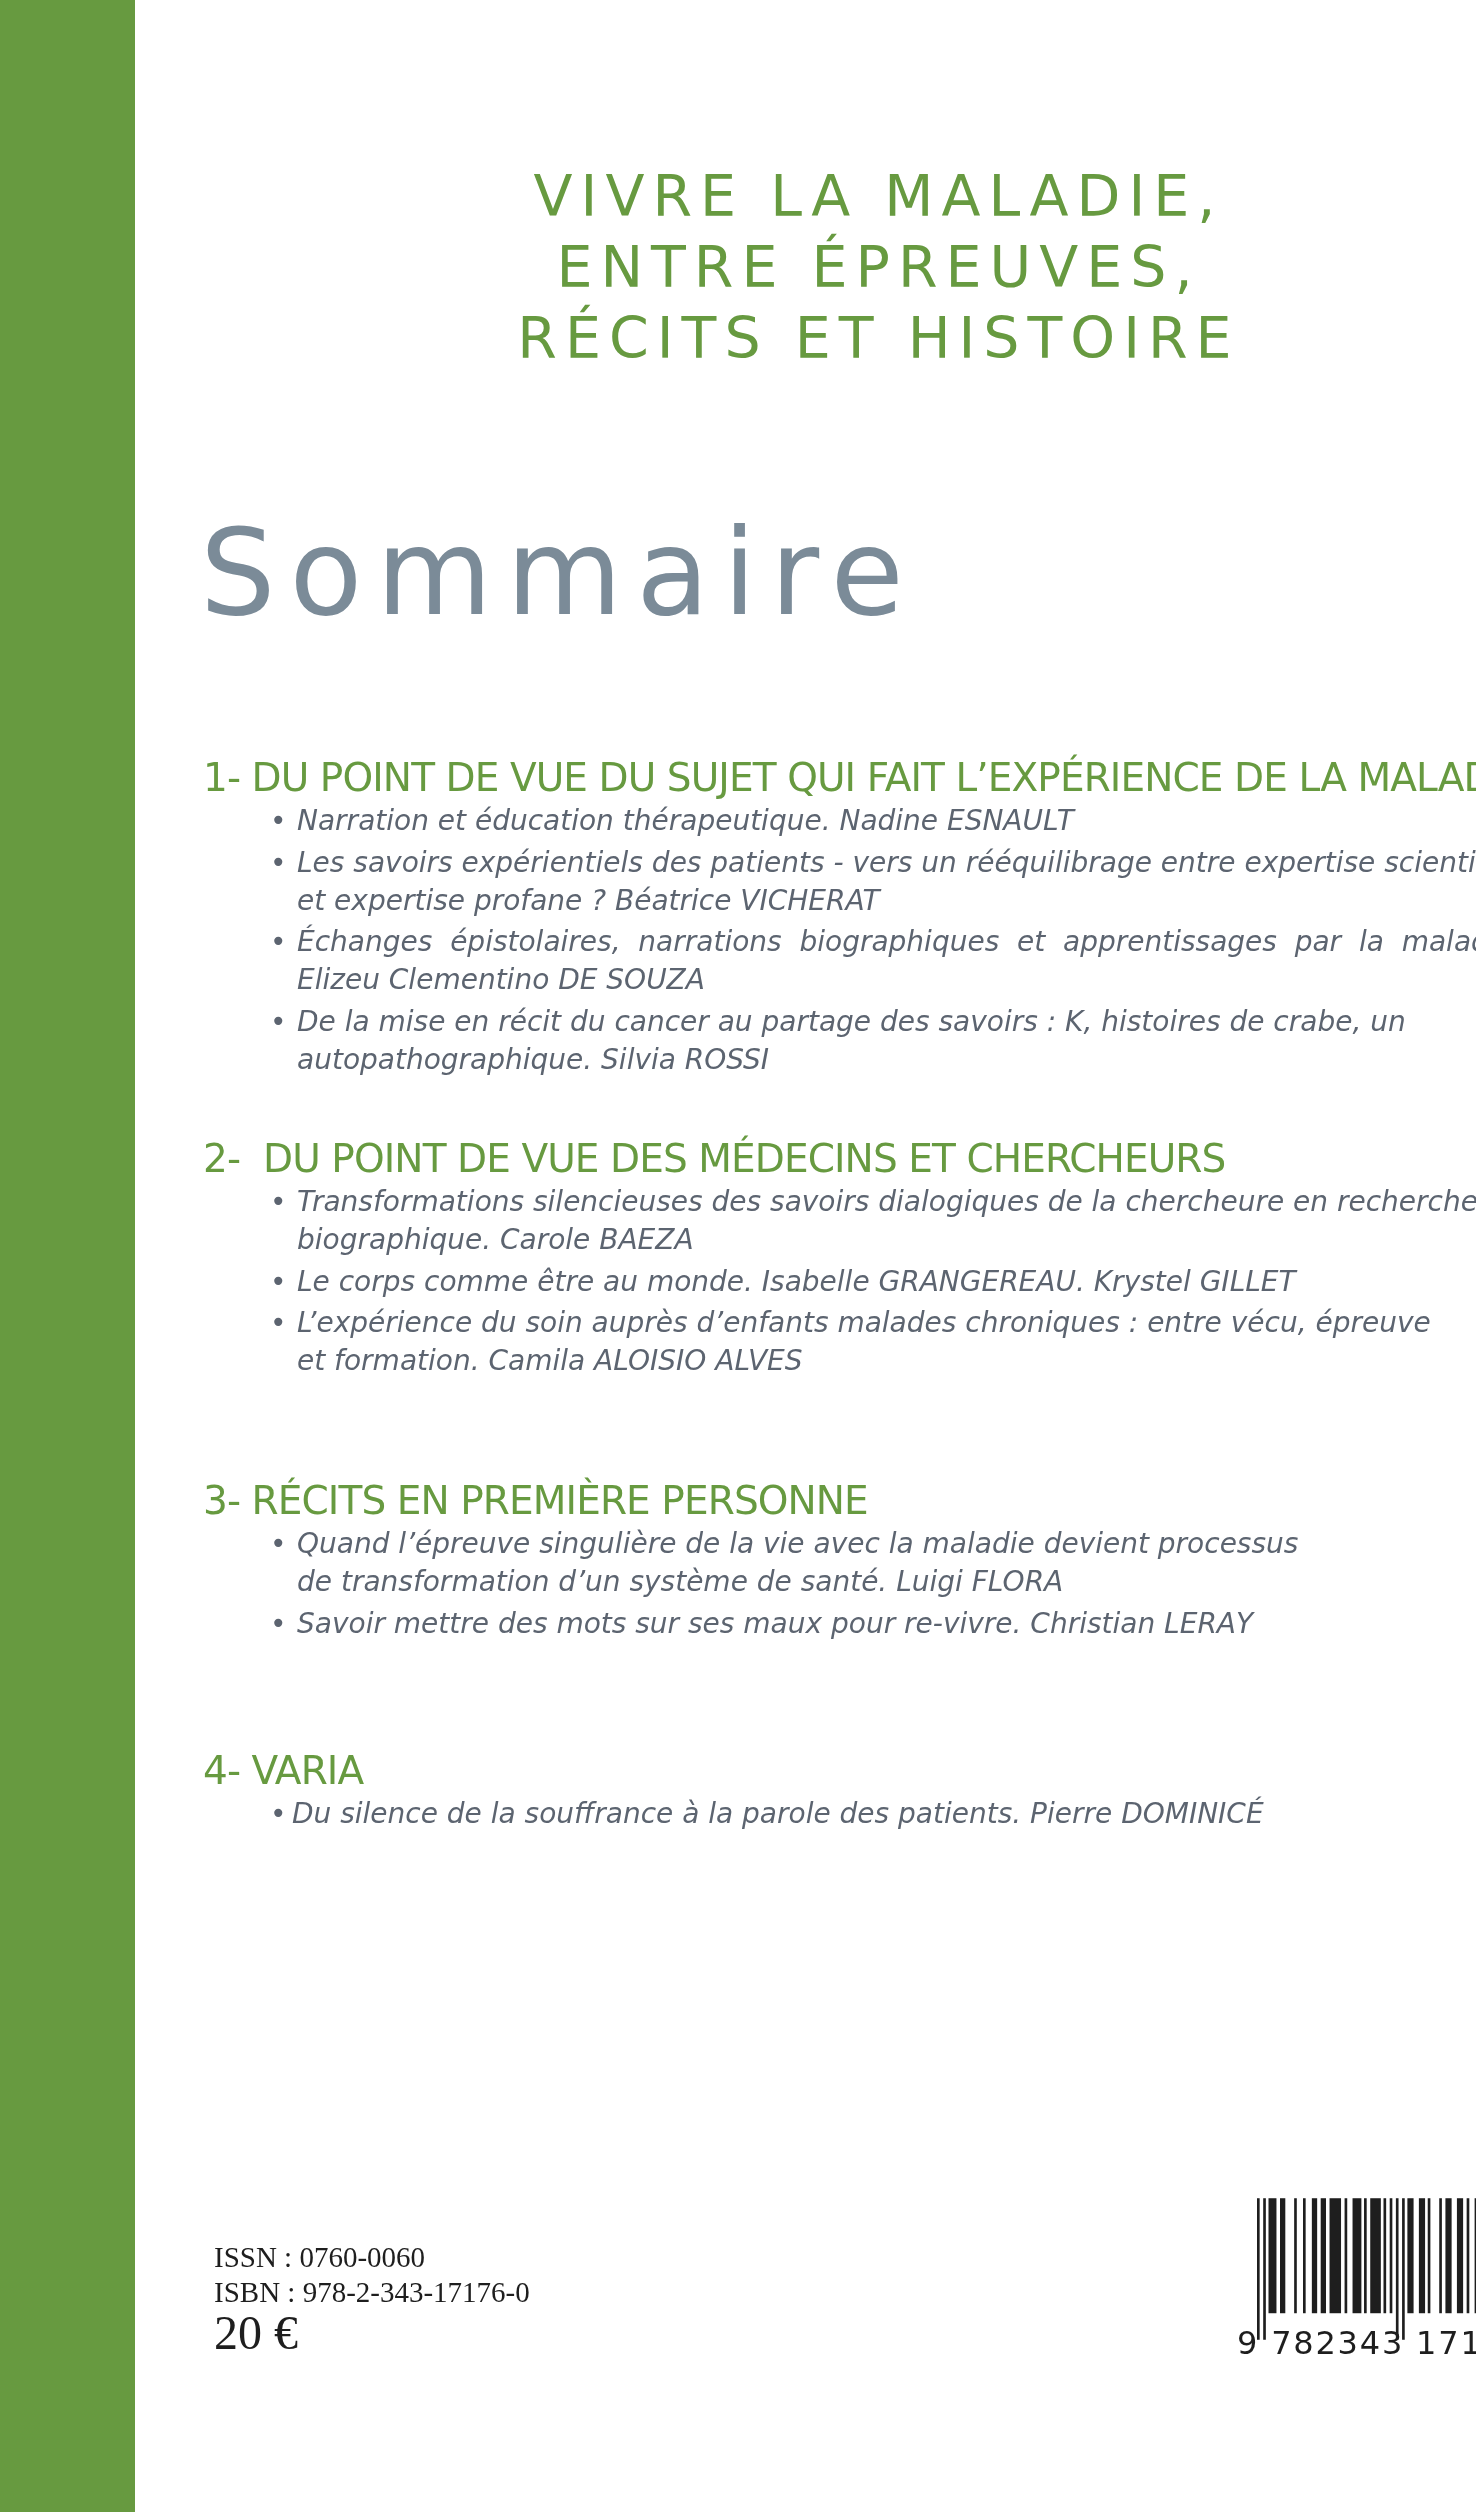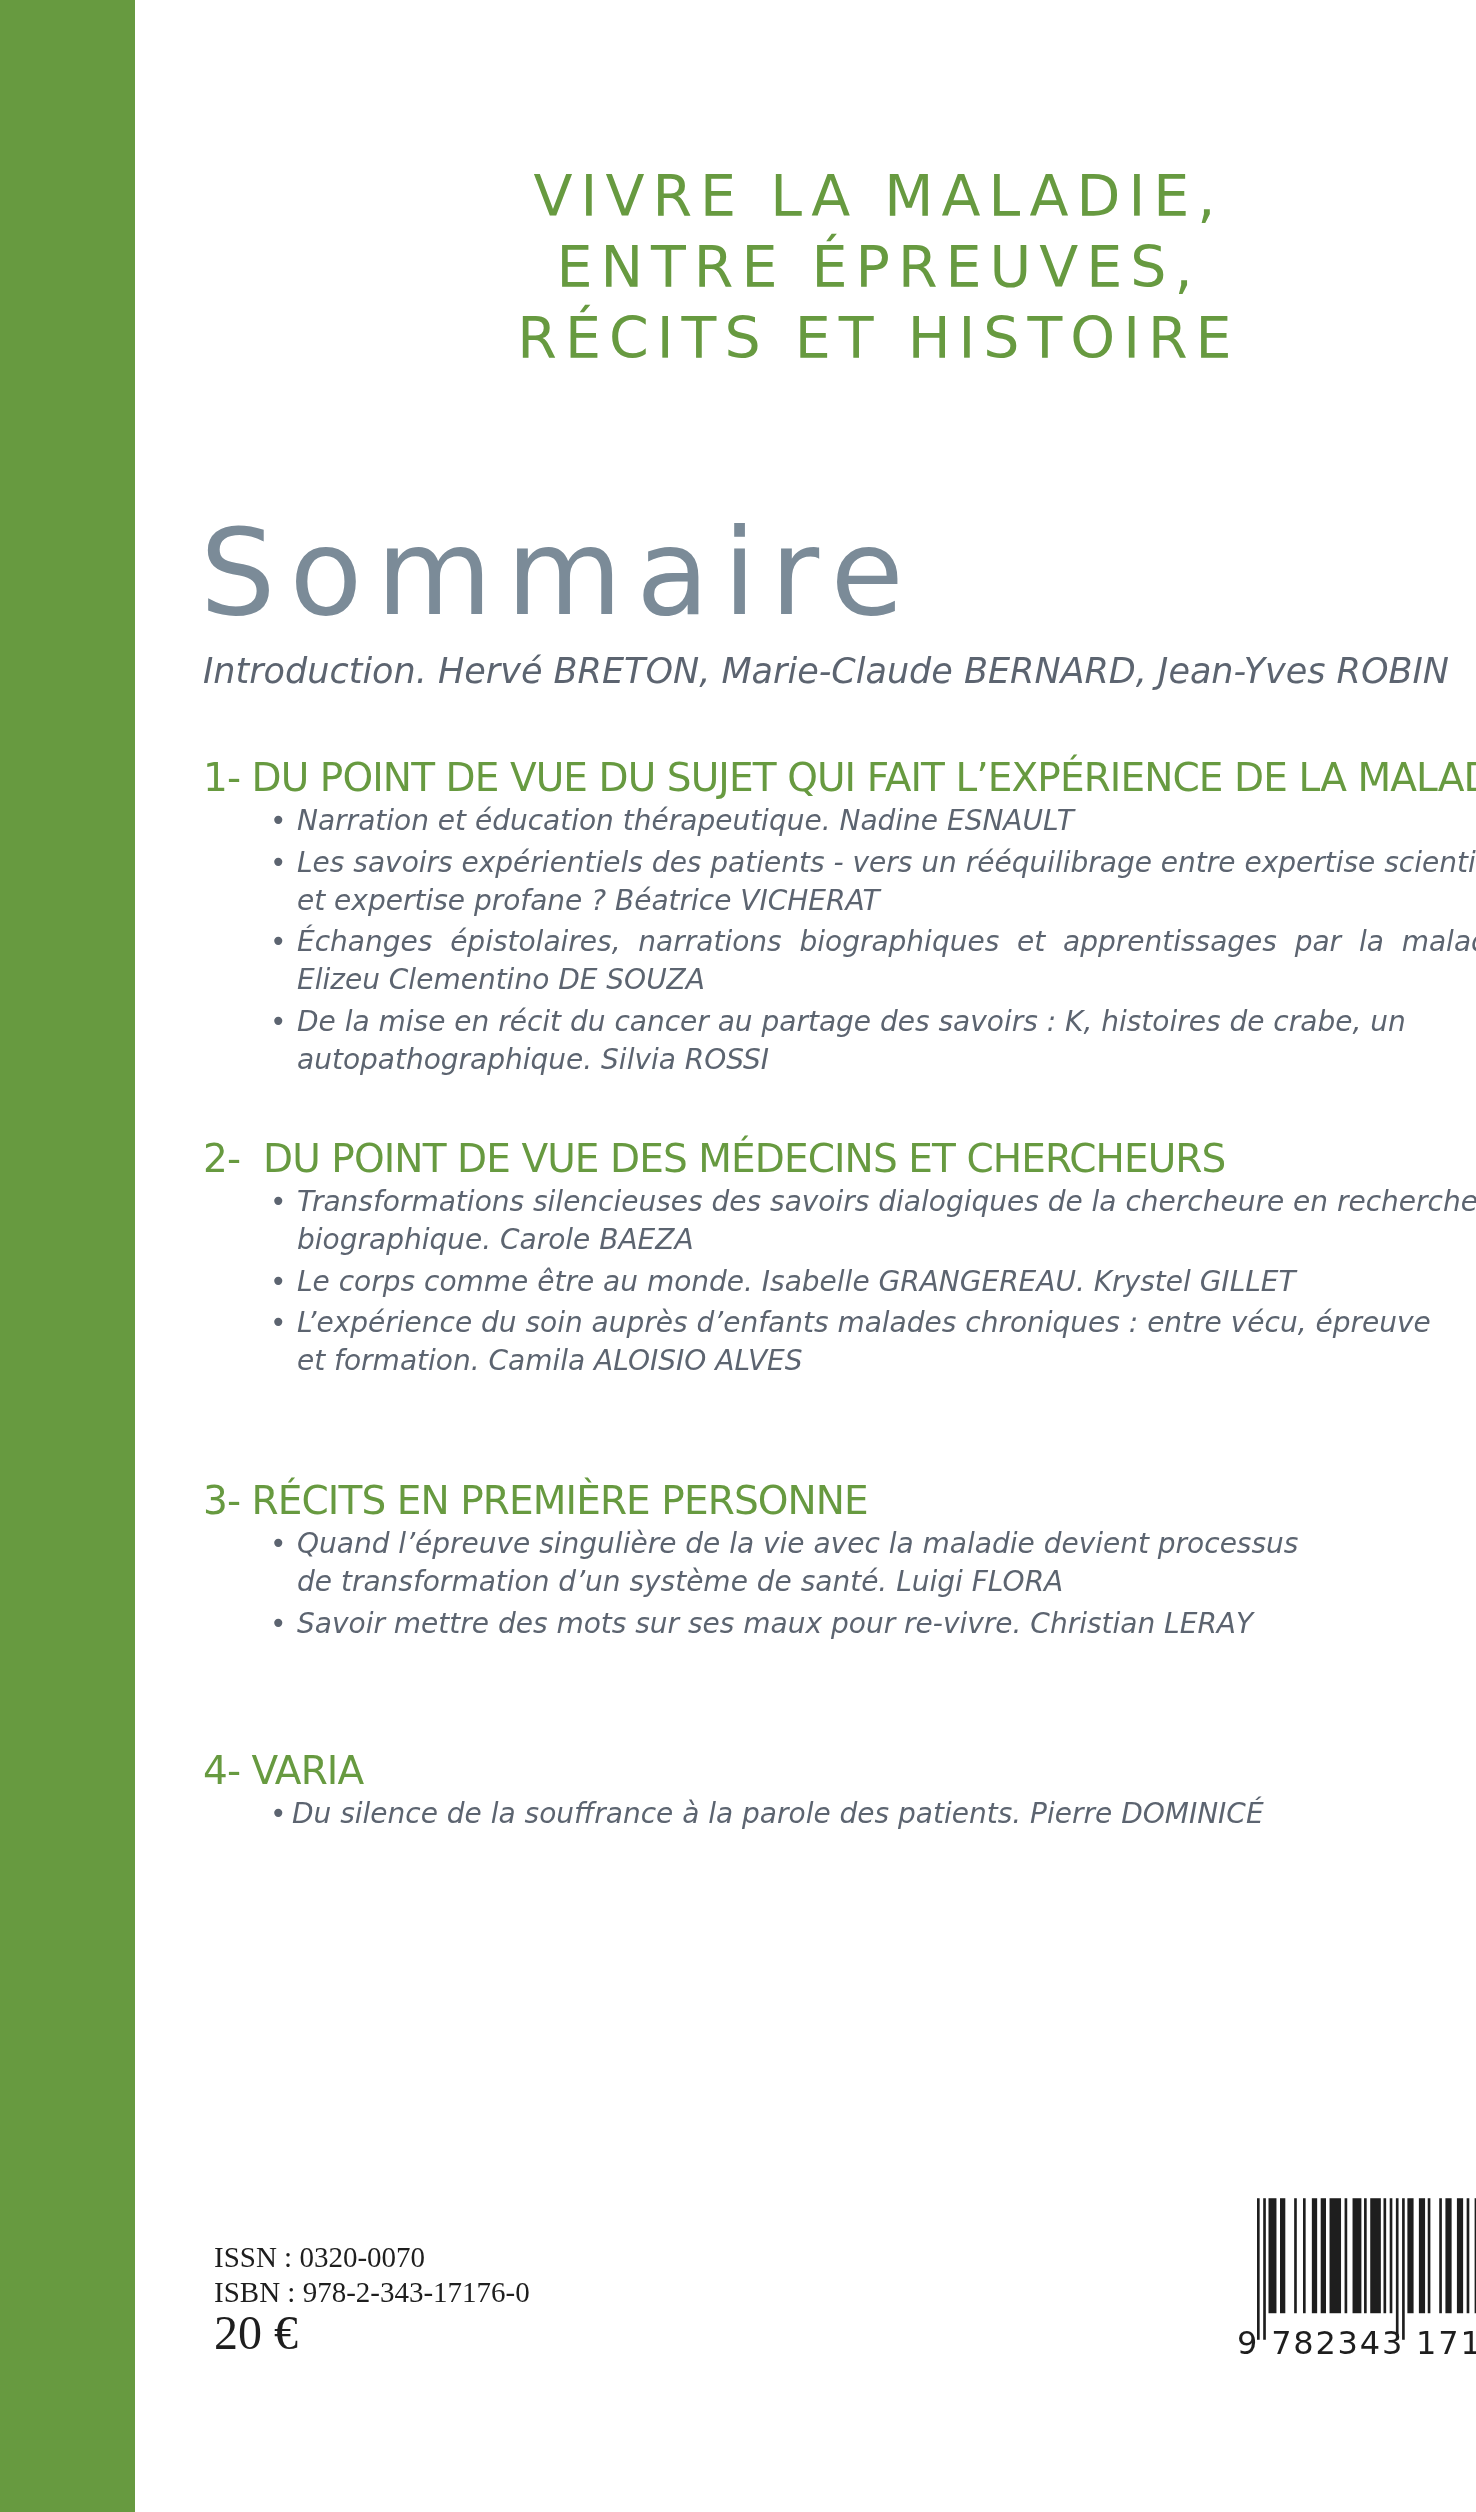--- a/index.html
+++ b/index.html
@@ -64,21 +64,20 @@
 
 <div class="page">
 
   <div class="title">
     <div>VIVRE LA MALADIE,</div>
     <div>ENTRE ÉPREUVES,</div>
     <div>RÉCITS ET HISTOIRE</div>
   </div>
 
   <div class="sommaire">Sommaire</div>
-  <div class="intro">Introduction. Hervé BRETON, Marie-Claude BERNARD, Jean-Yves ROBIN</div>
 
   <div class="section sec1">
     <div class="section-heading">1- DU POINT DE VUE DU SUJET QUI FAIT L’EXPÉRIENCE DE LA MALADIE</div>
     <ul class="items">
       <li class="item">
         <span class="bullet">•</span>
         <span class="line">Narration et éducation thérapeutique. Nadine ESNAULT</span>
       </li>
       <li class="item">
         <span class="bullet">•</span>
@@ -137,21 +136,21 @@
     <div class="section-heading">4- VARIA</div>
     <ul class="items">
       <li class="item">
         <span class="bullet">•</span>
         <span class="line">Du silence de la souffrance à la parole des patients. Pierre DOMINICÉ</span>
       </li>
     </ul>
   </div>
 
   <div class="legal">
-    <div>ISSN : 0320-0070</div>
+    <div>ISSN : 0760-0060</div>
     <div>ISBN : 978-2-343-17176-0</div>
     <div class="price">20 €</div>
   </div>
 
   <div class="barcode">
     <svg width="230" height="142" viewBox="0 0 260 160" xmlns="http://www.w3.org/2000/svg">
       <g fill="#1e1e1e">
         <rect x="0" y="0" width="3" height="160"></rect>
         <rect x="7" y="0" width="3" height="160"></rect>
         <rect x="13" y="0" width="9" height="130"></rect>

